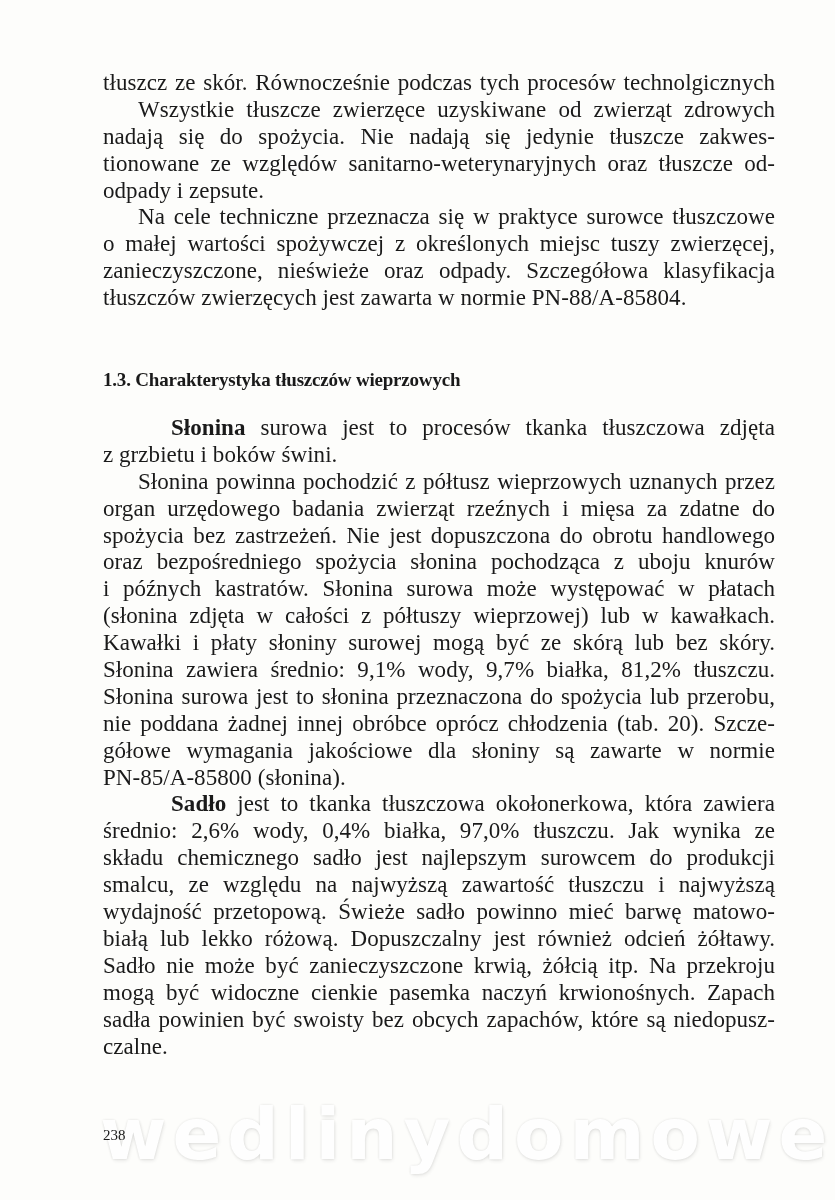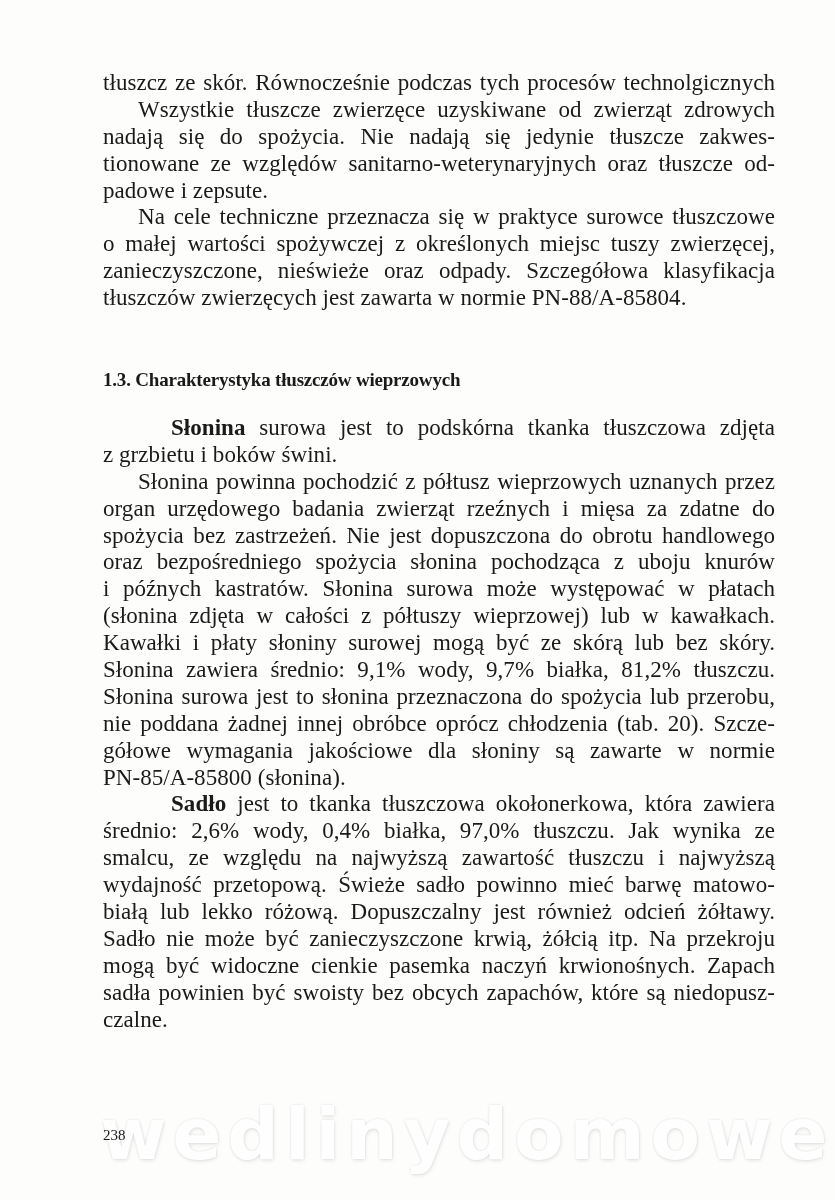--- a/index.html
+++ b/index.html
@@ -50,38 +50,38 @@
 <div class="page">
 
   <div>
     <div class="line">tłuszcz ze skór. Równocześnie podczas tych procesów technolgicznych</div>
   </div>
 
   <div>
     <div class="line indent">Wszystkie tłuszcze zwierzęce uzyskiwane od zwierząt zdrowych</div>
     <div class="line">nadają się do spożycia. Nie nadają się jedynie tłuszcze zakwes-</div>
     <div class="line">tionowane ze względów sanitarno-weterynaryjnych oraz tłuszcze od-</div>
-    <div class="line last">padowe i zepsute.</div>
+    <div class="line last">odpady i zepsute.</div>
   </div>
 
   <div>
     <div class="line indent">Na cele techniczne przeznacza się w praktyce surowce tłuszczowe</div>
     <div class="line">o małej wartości spożywczej z określonych miejsc tuszy zwierzęcej,</div>
     <div class="line">zanieczyszczone, nieświeże oraz odpady. Szczegółowa klasyfikacja</div>
     <div class="line last">tłuszczów zwierzęcych jest zawarta w normie PN-88/A-85804.</div>
   </div>
 
   <div class="gap"></div>
 
   <div class="heading">1.3. Charakterystyka tłuszczów wieprzowych</div>
 
   <div class="gap2"></div>
 
   <div>
-    <div class="line indent"><b class="term">Słonina</b><span> surowa jest to podskórna tkanka tłuszczowa zdjęta</span></div>
+    <div class="line indent"><b class="term">Słonina</b><span> surowa jest to procesów tkanka tłuszczowa zdjęta</span></div>
     <div class="line last">z grzbietu i boków świni.</div>
   </div>
 
   <div>
     <div class="line indent">Słonina powinna pochodzić z półtusz wieprzowych uznanych przez</div>
     <div class="line">organ urzędowego badania zwierząt rzeźnych i mięsa za zdatne do</div>
     <div class="line">spożycia bez zastrzeżeń. Nie jest dopuszczona do obrotu handlowego</div>
     <div class="line">oraz bezpośredniego spożycia słonina pochodząca z uboju knurów</div>
     <div class="line">i późnych kastratów. Słonina surowa może występować w płatach</div>
     <div class="line">(słonina zdjęta w całości z półtuszy wieprzowej) lub w kawałkach.</div>
@@ -89,20 +89,21 @@
     <div class="line">Słonina zawiera średnio: 9,1% wody, 9,7% białka, 81,2% tłuszczu.</div>
     <div class="line">Słonina surowa jest to słonina przeznaczona do spożycia lub przerobu,</div>
     <div class="line">nie poddana żadnej innej obróbce oprócz chłodzenia (tab. 20). Szcze-</div>
     <div class="line">gółowe wymagania jakościowe dla słoniny są zawarte w normie</div>
     <div class="line last">PN-85/A-85800 (słonina).</div>
   </div>
 
   <div>
     <div class="line indent"><b class="term">Sadło</b><span> jest to tkanka tłuszczowa okołonerkowa, która zawiera</span></div>
     <div class="line">średnio: 2,6% wody, 0,4% białka, 97,0% tłuszczu. Jak wynika ze</div>
+    <div class="line">składu chemicznego sadło jest najlepszym surowcem do produkcji</div>
     <div class="line">smalcu, ze względu na najwyższą zawartość tłuszczu i najwyższą</div>
     <div class="line">wydajność przetopową. Świeże sadło powinno mieć barwę matowo-</div>
     <div class="line">białą lub lekko różową. Dopuszczalny jest również odcień żółtawy.</div>
     <div class="line">Sadło nie może być zanieczyszczone krwią, żółcią itp. Na przekroju</div>
     <div class="line">mogą być widoczne cienkie pasemka naczyń krwionośnych. Zapach</div>
     <div class="line">sadła powinien być swoisty bez obcych zapachów, które są niedopusz-</div>
     <div class="line last">czalne.</div>
   </div>
 </div>
 

